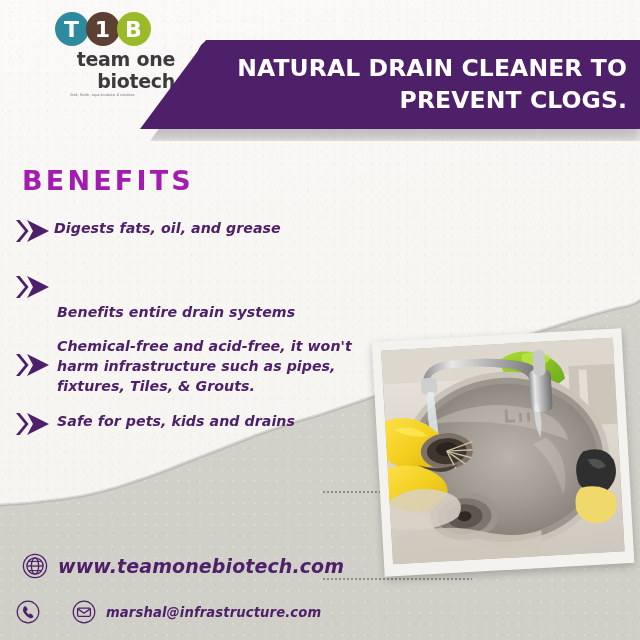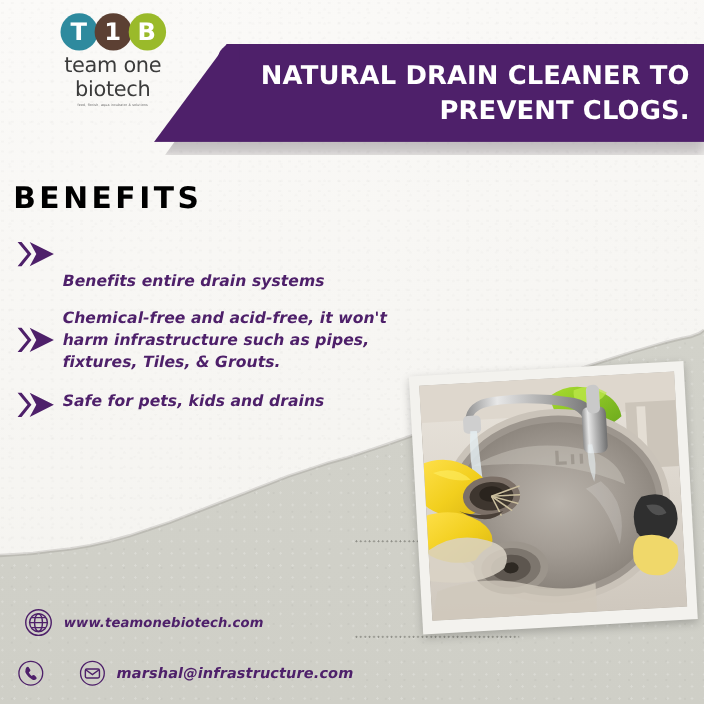--- a/index.html
+++ b/index.html
@@ -64,24 +64,25 @@
     display: flex;
     align-items: center;
     justify-content: center;
     font-family: "DejaVu Sans", sans-serif;
     margin-left: -4px;
   }
   .lcirc:first-child { margin-left: 0; }
   .logo-word {
     margin-top: 2px;
     font-size: 19px;
-    font-weight: normal;
+    font-weight: bold;
     color: #3b3b3b;
     letter-spacing: -0.3px;
     font-family: "DejaVu Sans", sans-serif;
+    text-align: right;
   }
   .logo-tag {
     font-size: 3.2px;
     color: #6c6c6c;
     letter-spacing: 0.2px;
     margin-top: 1px;
     white-space: nowrap;
     overflow: hidden;
   }
 
@@ -119,24 +120,24 @@
     padding-right: 15px;
     letter-spacing: 0.1px;
     font-family: "DejaVu Sans", sans-serif;
     position: relative;
     z-index: 2;
   }
 
   
   .benefits-title {
     position: absolute;
-    left: 12px; top: 165px;
+    left: 22px; top: 165px;
     font-size: 27px;
     font-weight: bold;
-    color: #000000;
+    color: #a21caf;
     letter-spacing: 3.2px;
     font-family: "DejaVu Sans", sans-serif;
   }
   .bullet-list {
     position: absolute;
     left: 14px; top: 218px;
     width: 380px;
   }
   .bullet {
     display: flex;
@@ -198,21 +199,21 @@
     align-items: center;
   }
   .cr-web { left: 22px; top: 553px; }
   .cr-bottom { left: 16px; top: 600px; }
   .cicon {
     flex: 0 0 auto;
     margin-right: 10px;
     line-height: 0;
   }
   .ctext {
-    font-size: 12px;
+    font-size: 19px;
     font-weight: bold;
     font-style: italic;
     color: #4e206a;
     font-family: "DejaVu Sans", sans-serif;
     letter-spacing: 0.1px;
   }
   .ctext.small { font-size: 13.2px; }
   .gap { width: 22px; }
 </style>
 </head>
@@ -266,20 +267,29 @@
     </div>
     <div class="banner-corner"></div>
   </div>
 
   <div class="benefits-title">BENEFITS</div>
 
   <div class="bullet-list">
 
 
 
+    <div class="bullet b2">
+      <span class="arrow">
+        <svg width="40" height="24" viewBox="0 0 40 24" aria-hidden="true">
+          <path d="M2,1 L11,12 L2,23 L5.6,23 L14.6,12 L5.6,1 Z" fill="#4e206a"></path>
+          <path d="M13,1 L35,12 L13,23 L19,12 Z" fill="#4e206a"></path>
+        </svg>
+      </span>
+      <span class="btext">Digests fats, oil, and grease</span>
+    </div>
 
     <div class="bullet b3">
       <span class="arrow">
         <svg width="40" height="24" viewBox="0 0 40 24" aria-hidden="true">
           <path d="M2,1 L11,12 L2,23 L5.6,23 L14.6,12 L5.6,1 Z" fill="#4e206a"></path>
           <path d="M13,1 L35,12 L13,23 L19,12 Z" fill="#4e206a"></path>
         </svg>
       </span>
       <span class="btext">Benefits entire drain systems</span>
     </div>

